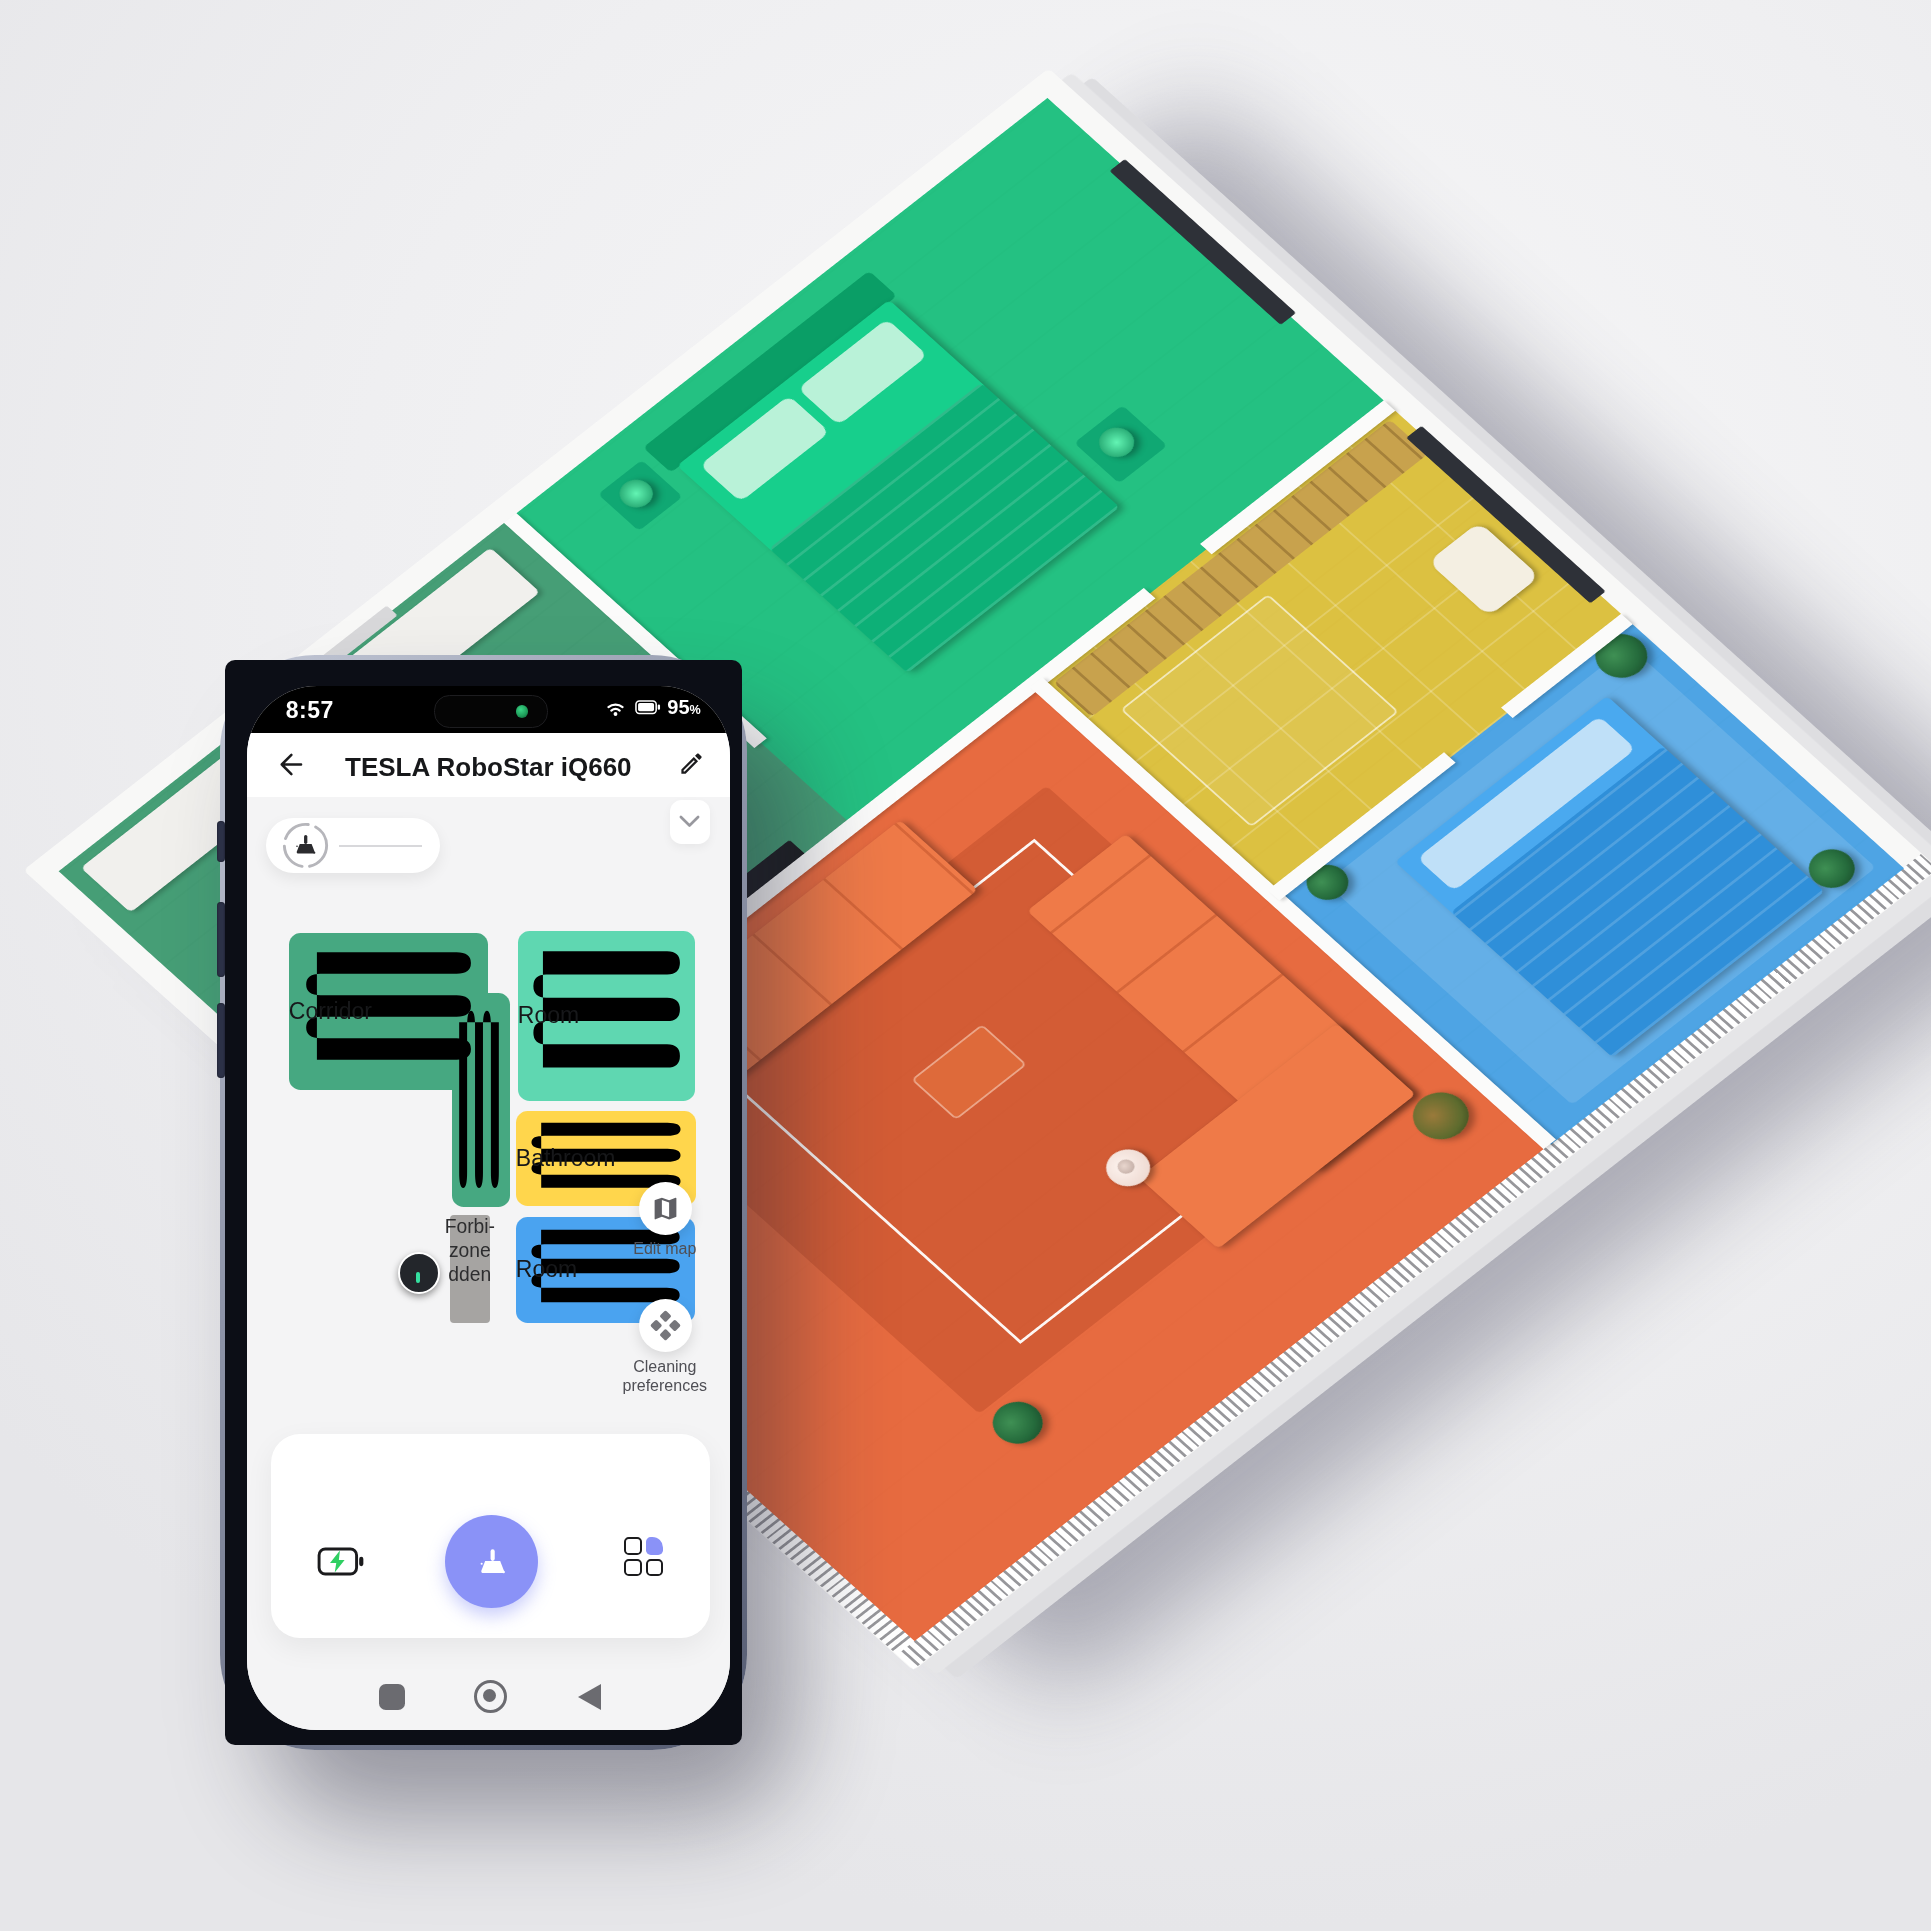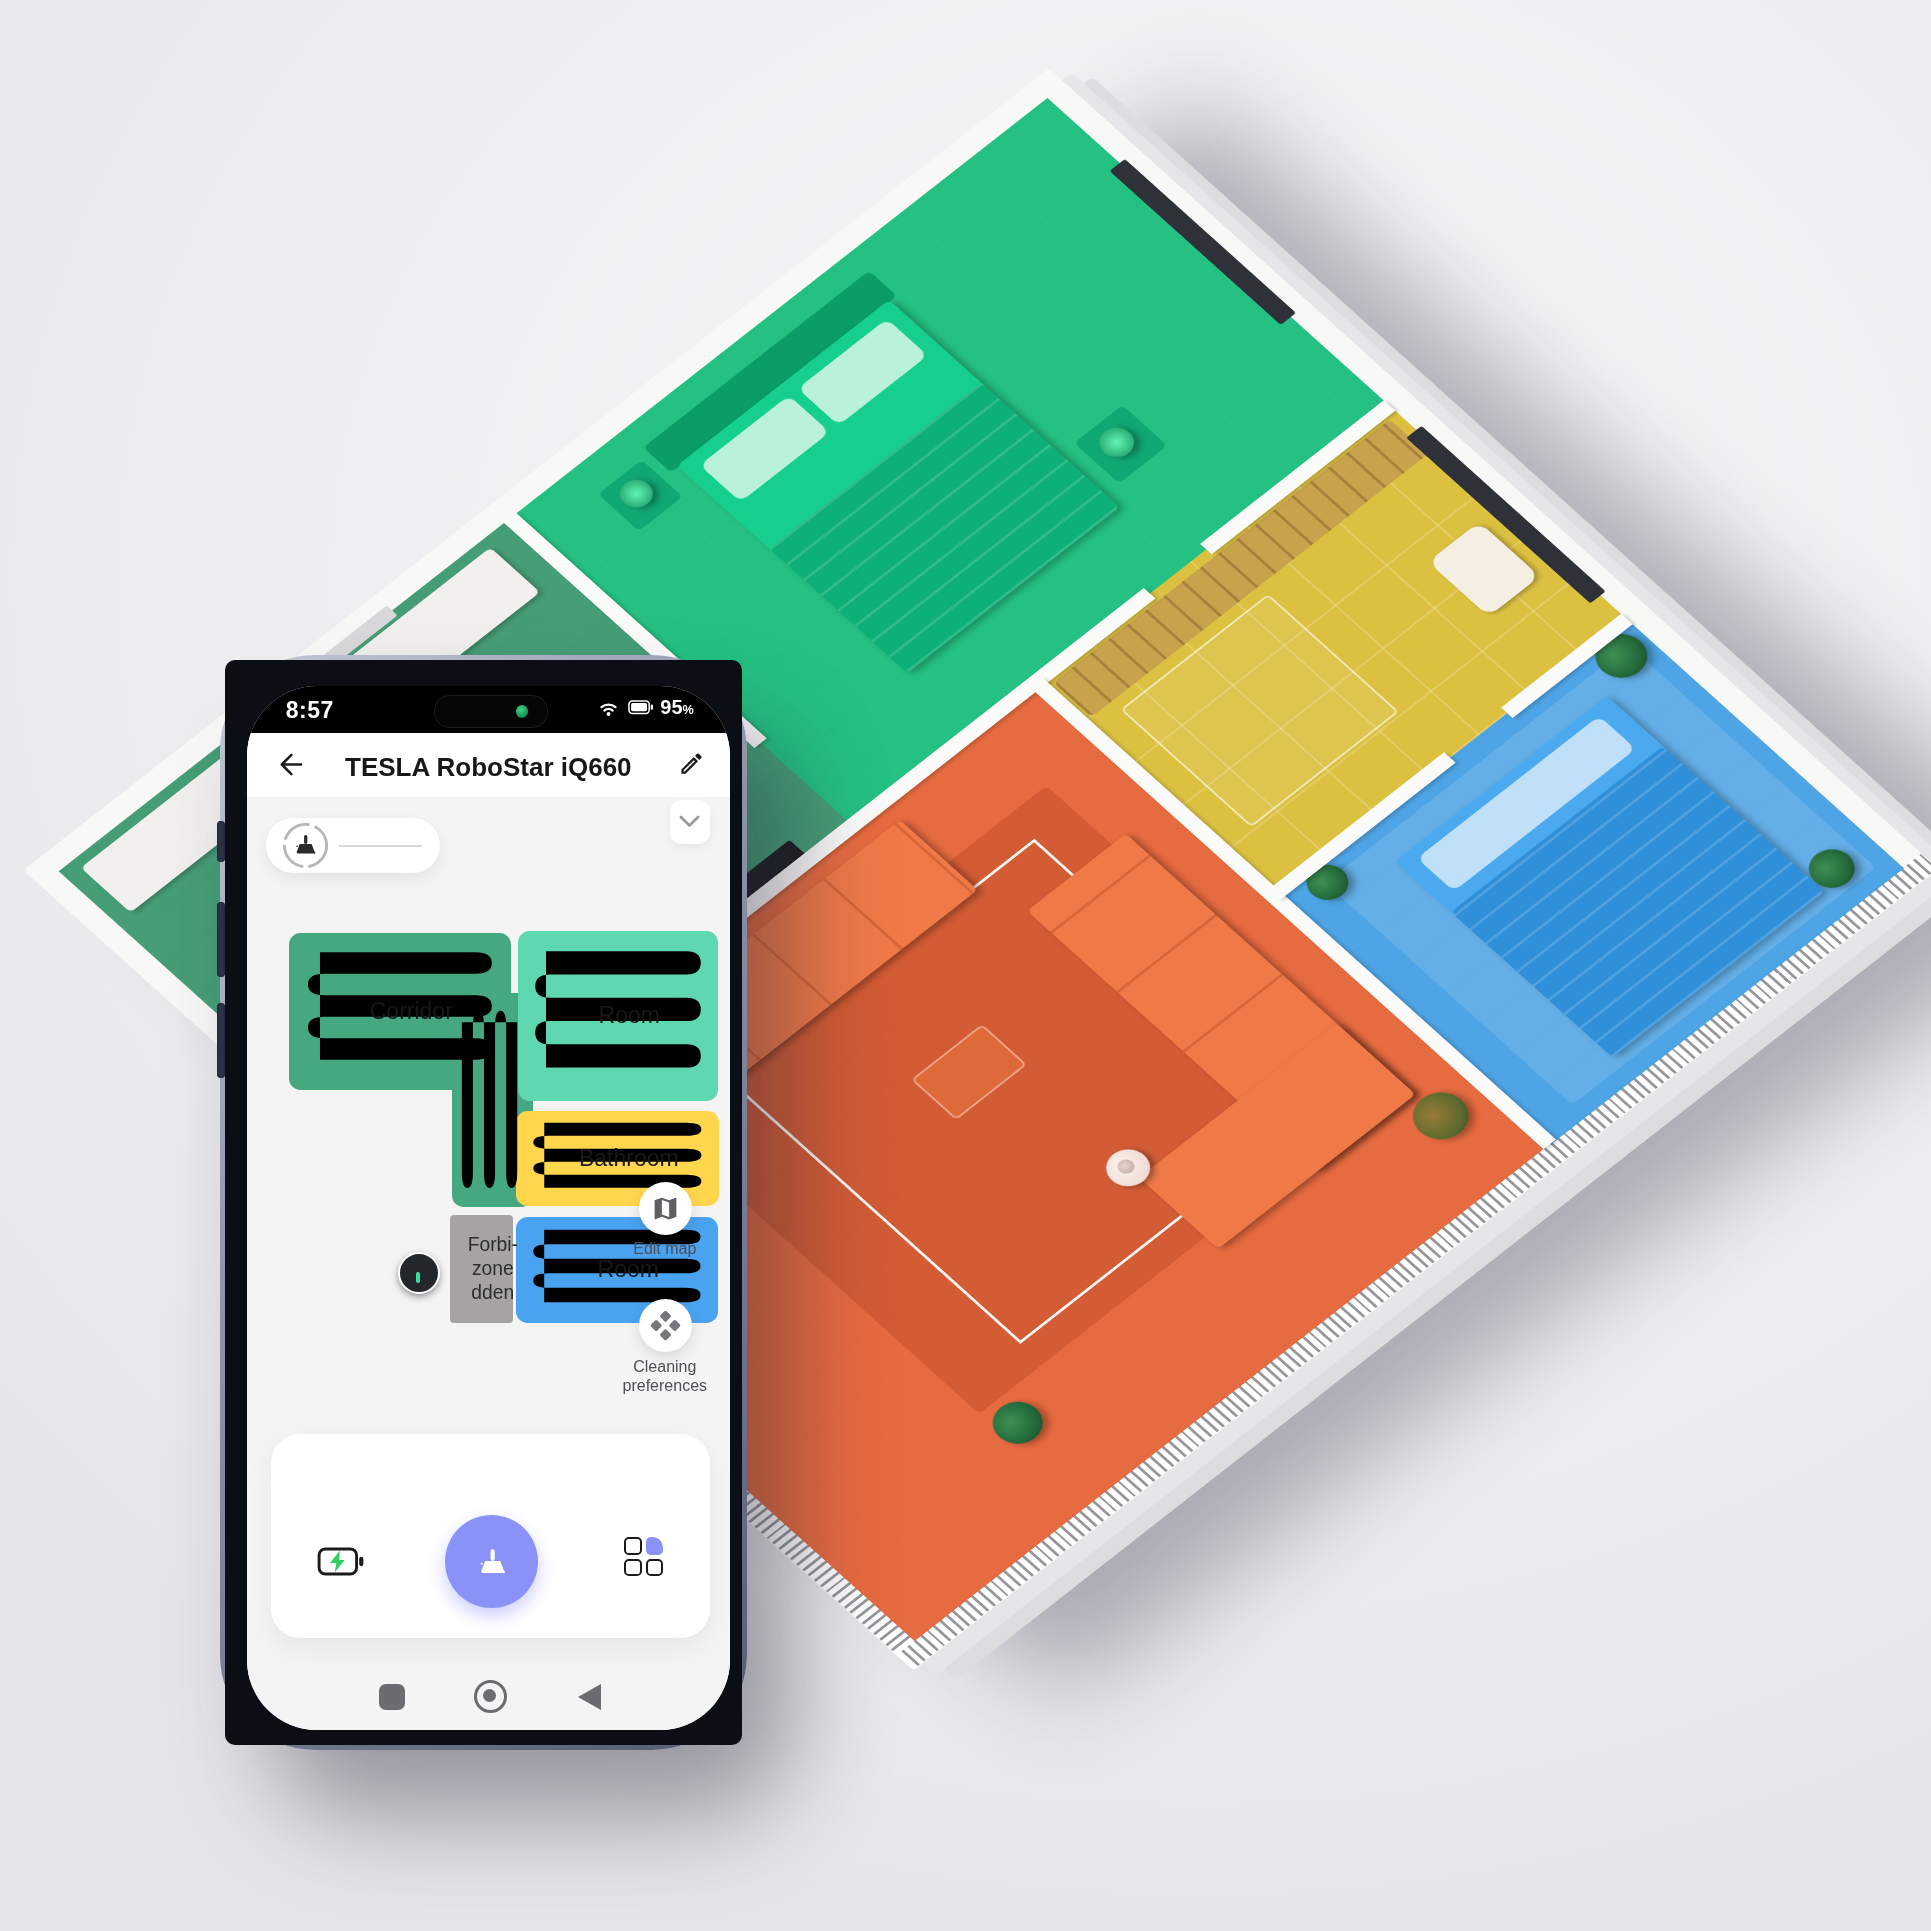--- a/index.html
+++ b/index.html
@@ -52,40 +52,40 @@
   .sb1{top:166px;height:41px;} .sb2{top:247px;height:75px;} .sb3{top:348px;height:75px;}
   .screen{position:absolute;left:22px;top:26px;width:483px;height:1044px;border-radius:70px;
       overflow:hidden;background:#f4f4f5;}
 
   .statusbar{position:absolute;left:0;top:0;width:100%;height:47px;background:#000;color:#fff;}
   .sb-time{position:absolute;left:39px;top:11.6px;font-size:23px;font-weight:700;letter-spacing:0.5px;}
   .notch{position:absolute;left:187px;top:9.7px;width:112px;height:31px;border-radius:15.4px;
       background:#050505;border:1px solid #1d1d20;}
   .cam-dot{position:absolute;left:81px;top:8.7px;width:12.6px;height:12.6px;border-radius:50%;
       background:radial-gradient(circle at 40% 35%, #3bd687 0%, #1d9a58 60%, #0c4f2c 100%);}
-  .sb-icons{position:absolute;right:36px;top:10.6px;display:flex;align-items:center;gap:6.8px;}
+  .sb-icons{position:absolute;right:29px;top:10.6px;display:flex;align-items:center;gap:6.8px;}
   .sb-batt-text{font-size:20px;font-weight:600;} .pct{font-size:12.6px;font-weight:700;}
 
   .header{position:absolute;left:0;top:47px;width:100%;height:64px;background:#fff;}
   .hdr-title{position:absolute;left:0;right:0;top:19.3px;text-align:center;font-size:26px;font-weight:700;color:#17181a;}
   .hdr-back{position:absolute;left:27px;top:17.4px;width:29px;height:29px;}
   .hdr-edit{position:absolute;right:25px;top:17.4px;width:27px;height:27px;}
 
   .content{position:absolute;left:0;top:111px;width:100%;bottom:0;background:#f4f4f5;}
 
   .collapse-tab{position:absolute;left:423px;top:2.9px;width:40px;height:44px;background:#fff;
       border-radius:11.6px;box-shadow:0 3.9px 9.7px rgba(0,0,0,.05);display:flex;align-items:center;justify-content:center;}
 
   .progress-pill{position:absolute;left:19.3px;top:21px;width:174px;height:55px;border-radius:28px;background:#fff;
       box-shadow:0 5.8px 15.4px rgba(0,0,0,.07);}
   .ring{position:absolute;left:15.4px;top:2.9px;width:49px;height:49px;}
   .pill-line{position:absolute;left:73px;top:27px;width:83px;height:1.9px;background:#d8d8db;}
 
   .map{position:absolute;left:0;top:0;width:100%;height:100%;}
-  .mroom{position:absolute;border-radius:11.6px;display:flex;align-items:center;justify-content:center;padding-left:23px;}
+  .mroom{position:absolute;border-radius:11.6px;display:flex;align-items:center;justify-content:flex-start;}
   .mroom span{position:relative;z-index:2;font-size:23px;color:#17181a;}
   .serp{position:absolute;left:5%;top:5%;width:90%;height:90%;z-index:1;}
   .m-corridorA{left:42px;top:136px;width:199px;height:157px;background:#46A881;}
   .m-corridorB{left:205px;top:196px;width:58px;height:214px;background:#46A881;}
   .m-roomtop{left:271px;top:134px;width:177px;height:170px;background:#5FD7B1;}
   .m-living{left:42px;top:301px;width:160px;height:225px;background:#F5774E;}
   .m-bath{left:269px;top:314px;width:180px;height:95px;background:#FFD64C;}
   .m-forbidden{left:203px;top:418px;width:40px;height:108px;background:#A6A4A2;border-radius:3.9px;
       flex-direction:column;}
   .m-forbidden span{font-size:19.3px;line-height:24px;color:#2d2d2f;}

